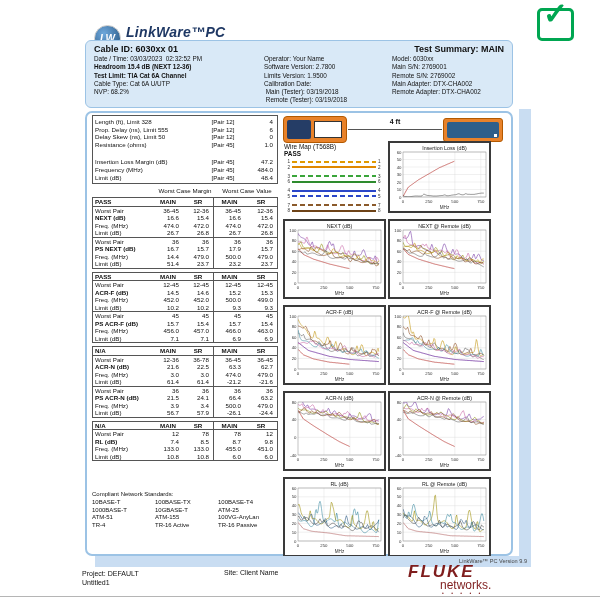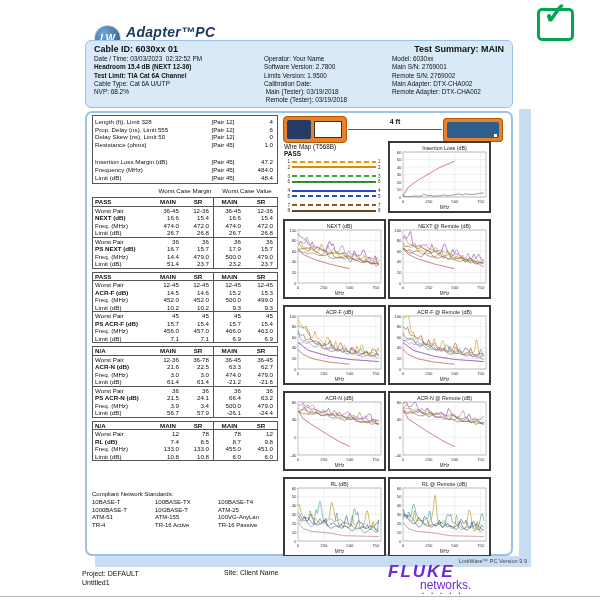--- a/index.html
+++ b/index.html
@@ -71,35 +71,35 @@
   .wm-pin.r{text-align:left;padding-left:2px;}
   .wm-line{flex:1;height:2px;}
   
   .chart{border:2px solid #3a3a3a;box-sizing:border-box;background:#fff;}
   #il-chart{position:absolute;left:301px;top:28px;width:103px;height:72px;}
   #chart-grid{position:absolute;left:196px;top:106px;display:grid;grid-template-columns:103px 103px;column-gap:2px;row-gap:6px;}
   #chart-grid .chart{width:103px;height:80px;}
   
   .footer-project{position:absolute;left:82px;top:569px;font-size:7px;line-height:9px;}
   .footer-site{position:absolute;left:224px;top:569px;font-size:7px;}
-  .fluke{position:absolute;left:388px;top:564px;color:#6d28d9;}
+  .fluke{position:absolute;left:408px;top:564px;color:#7f1d1d;}
   .fluke1{font-size:17px;font-weight:bold;font-style:italic;letter-spacing:2px;line-height:15px;}
   .fluke2{font-size:12px;margin-left:32px;line-height:12px;}
   .fluke-dots{font-size:5px;letter-spacing:3px;margin-left:34px;line-height:5px;}
   .bottom-line{position:absolute;left:0;top:596px;width:600px;border-top:1px solid #b5b5b5;}
 </style>
 </head>
 <body>
 
 <div id="page">
 
   <div class="logo">
     <div class="logo-circle">LW</div>
     <div class="logo-text">
-      <div class="logo-title">Adapter™PC</div>
+      <div class="logo-title">LinkWare™PC</div>
       <div class="logo-sub">CABLE TEST MANAGEMENT SOFTWARE</div>
     </div>
   </div>
 
   <div class="checkbox">
     <span>✓</span>
   </div>
 
   <div class="hdr-box">
     <div class="hdr-cable-id">Cable ID: 6030xx  01</div>

